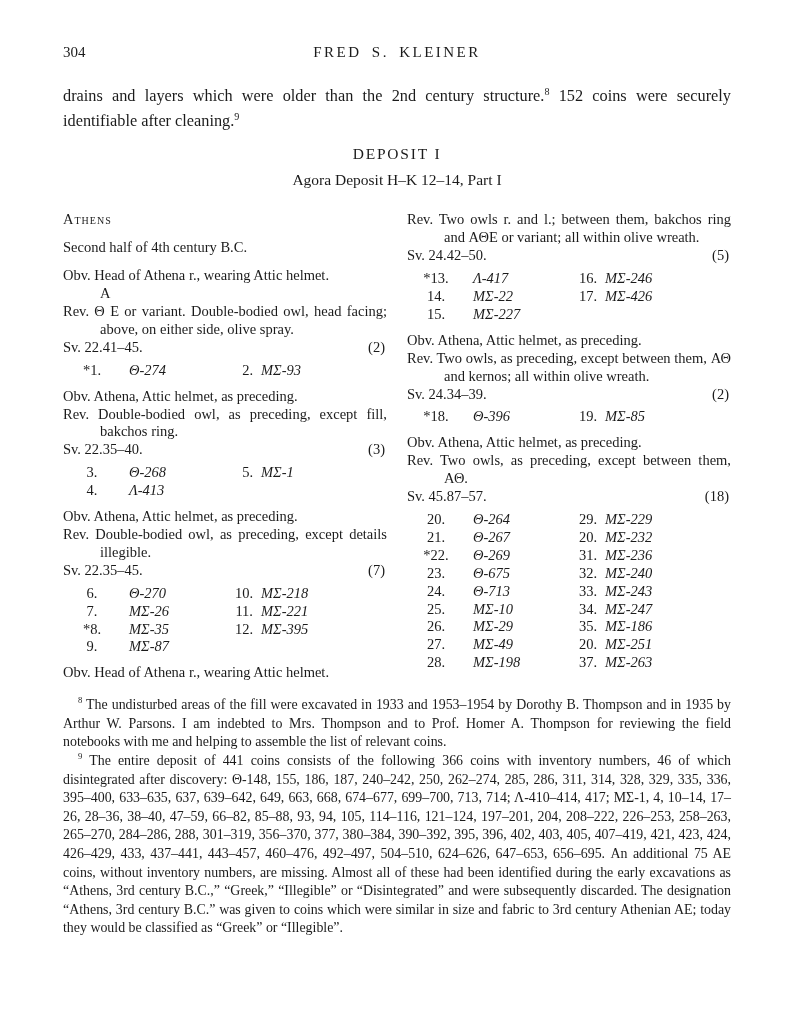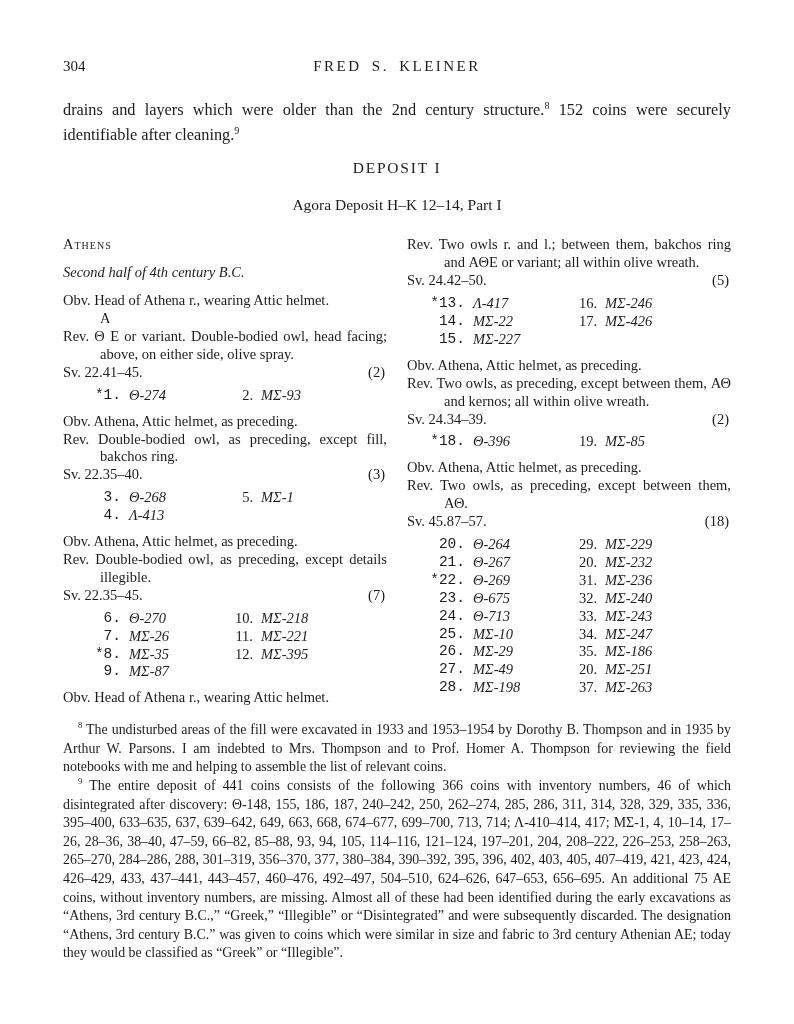--- a/index.html
+++ b/index.html
@@ -4,46 +4,46 @@
 <style>
   html, body { margin: 0; padding: 0; background: #ffffff; }
   .page {
     width: 794px; height: 1024px;
     background: #ffffff;
     color: #1b1b1b;
     font-family: "Liberation Serif", "DejaVu Serif", serif;
     position: relative;
     overflow: hidden;
   }
-  .content { padding: 58px 63px 0 63px; }
+  .content { padding: 44px 63px 0 63px; }
 
   .header { position: relative; margin-bottom: 22px; font-size: 15px; }
   .page-num { position: absolute; left: 0; top: 0; }
   .running-head { display: block; text-align: center; letter-spacing: 2.5px; word-spacing: 4px; }
 
   .intro { margin: 0; font-size: 16.3px; line-height: 25.2px; text-align: justify; }
   sup { font-size: 0.62em; line-height: 0; vertical-align: super; }
 
   .deposit-head { margin-top: 12px; text-align: center; font-size: 15.5px; letter-spacing: 1.8px; }
-  .deposit-sub  { margin-top: 19px;  text-align: center; font-size: 15.5px; }
+  .deposit-sub  { margin-top: 8px;  text-align: center; font-size: 15.5px; }
 
   .columns { display: flex; gap: 20px; margin-top: 22px; font-size: 14.5px; line-height: 17.9px; }
   .col { flex: 1; min-width: 0; }
 
   .block-smallcaps { font-variant: small-caps; letter-spacing: 1px; margin-bottom: 10px; }
-  .block-date { font-style: italic; margin-bottom: 10px; }
+  .block-date { margin-bottom: 10px; }
   .block-para { text-align: justify; padding-left: 37px; text-indent: -37px; }
   .block-subline { padding-left: 37px; }
 
   .sv-line { display: flex; justify-content: space-between; }
   .sv-line .count { padding-right: 2px; }
 
   .coins { margin: 5px 0 8px 0; }
   .coin-row { display: flex; }
-  .coin-num  { flex: 0 0 58px; text-align: right; font-family: Liberation Mono, monospace; }
+  .coin-num  { flex: 0 0 58px; text-align: center; }
   .coin-id   { flex: 0 0 90px; padding-left: 8px; font-style: italic; }
   .coin-num2 { flex: 0 0 34px; text-align: right; }
   .coin-id2  { flex: 1; padding-left: 8px; font-style: italic; }
 
   .footnotes { margin-top: 14px; font-size: 13.9px; line-height: 18.6px; }
   .footnote { margin: 0; text-align: justify; text-indent: 15px; }
 </style>
 </head>
 <body>
 

